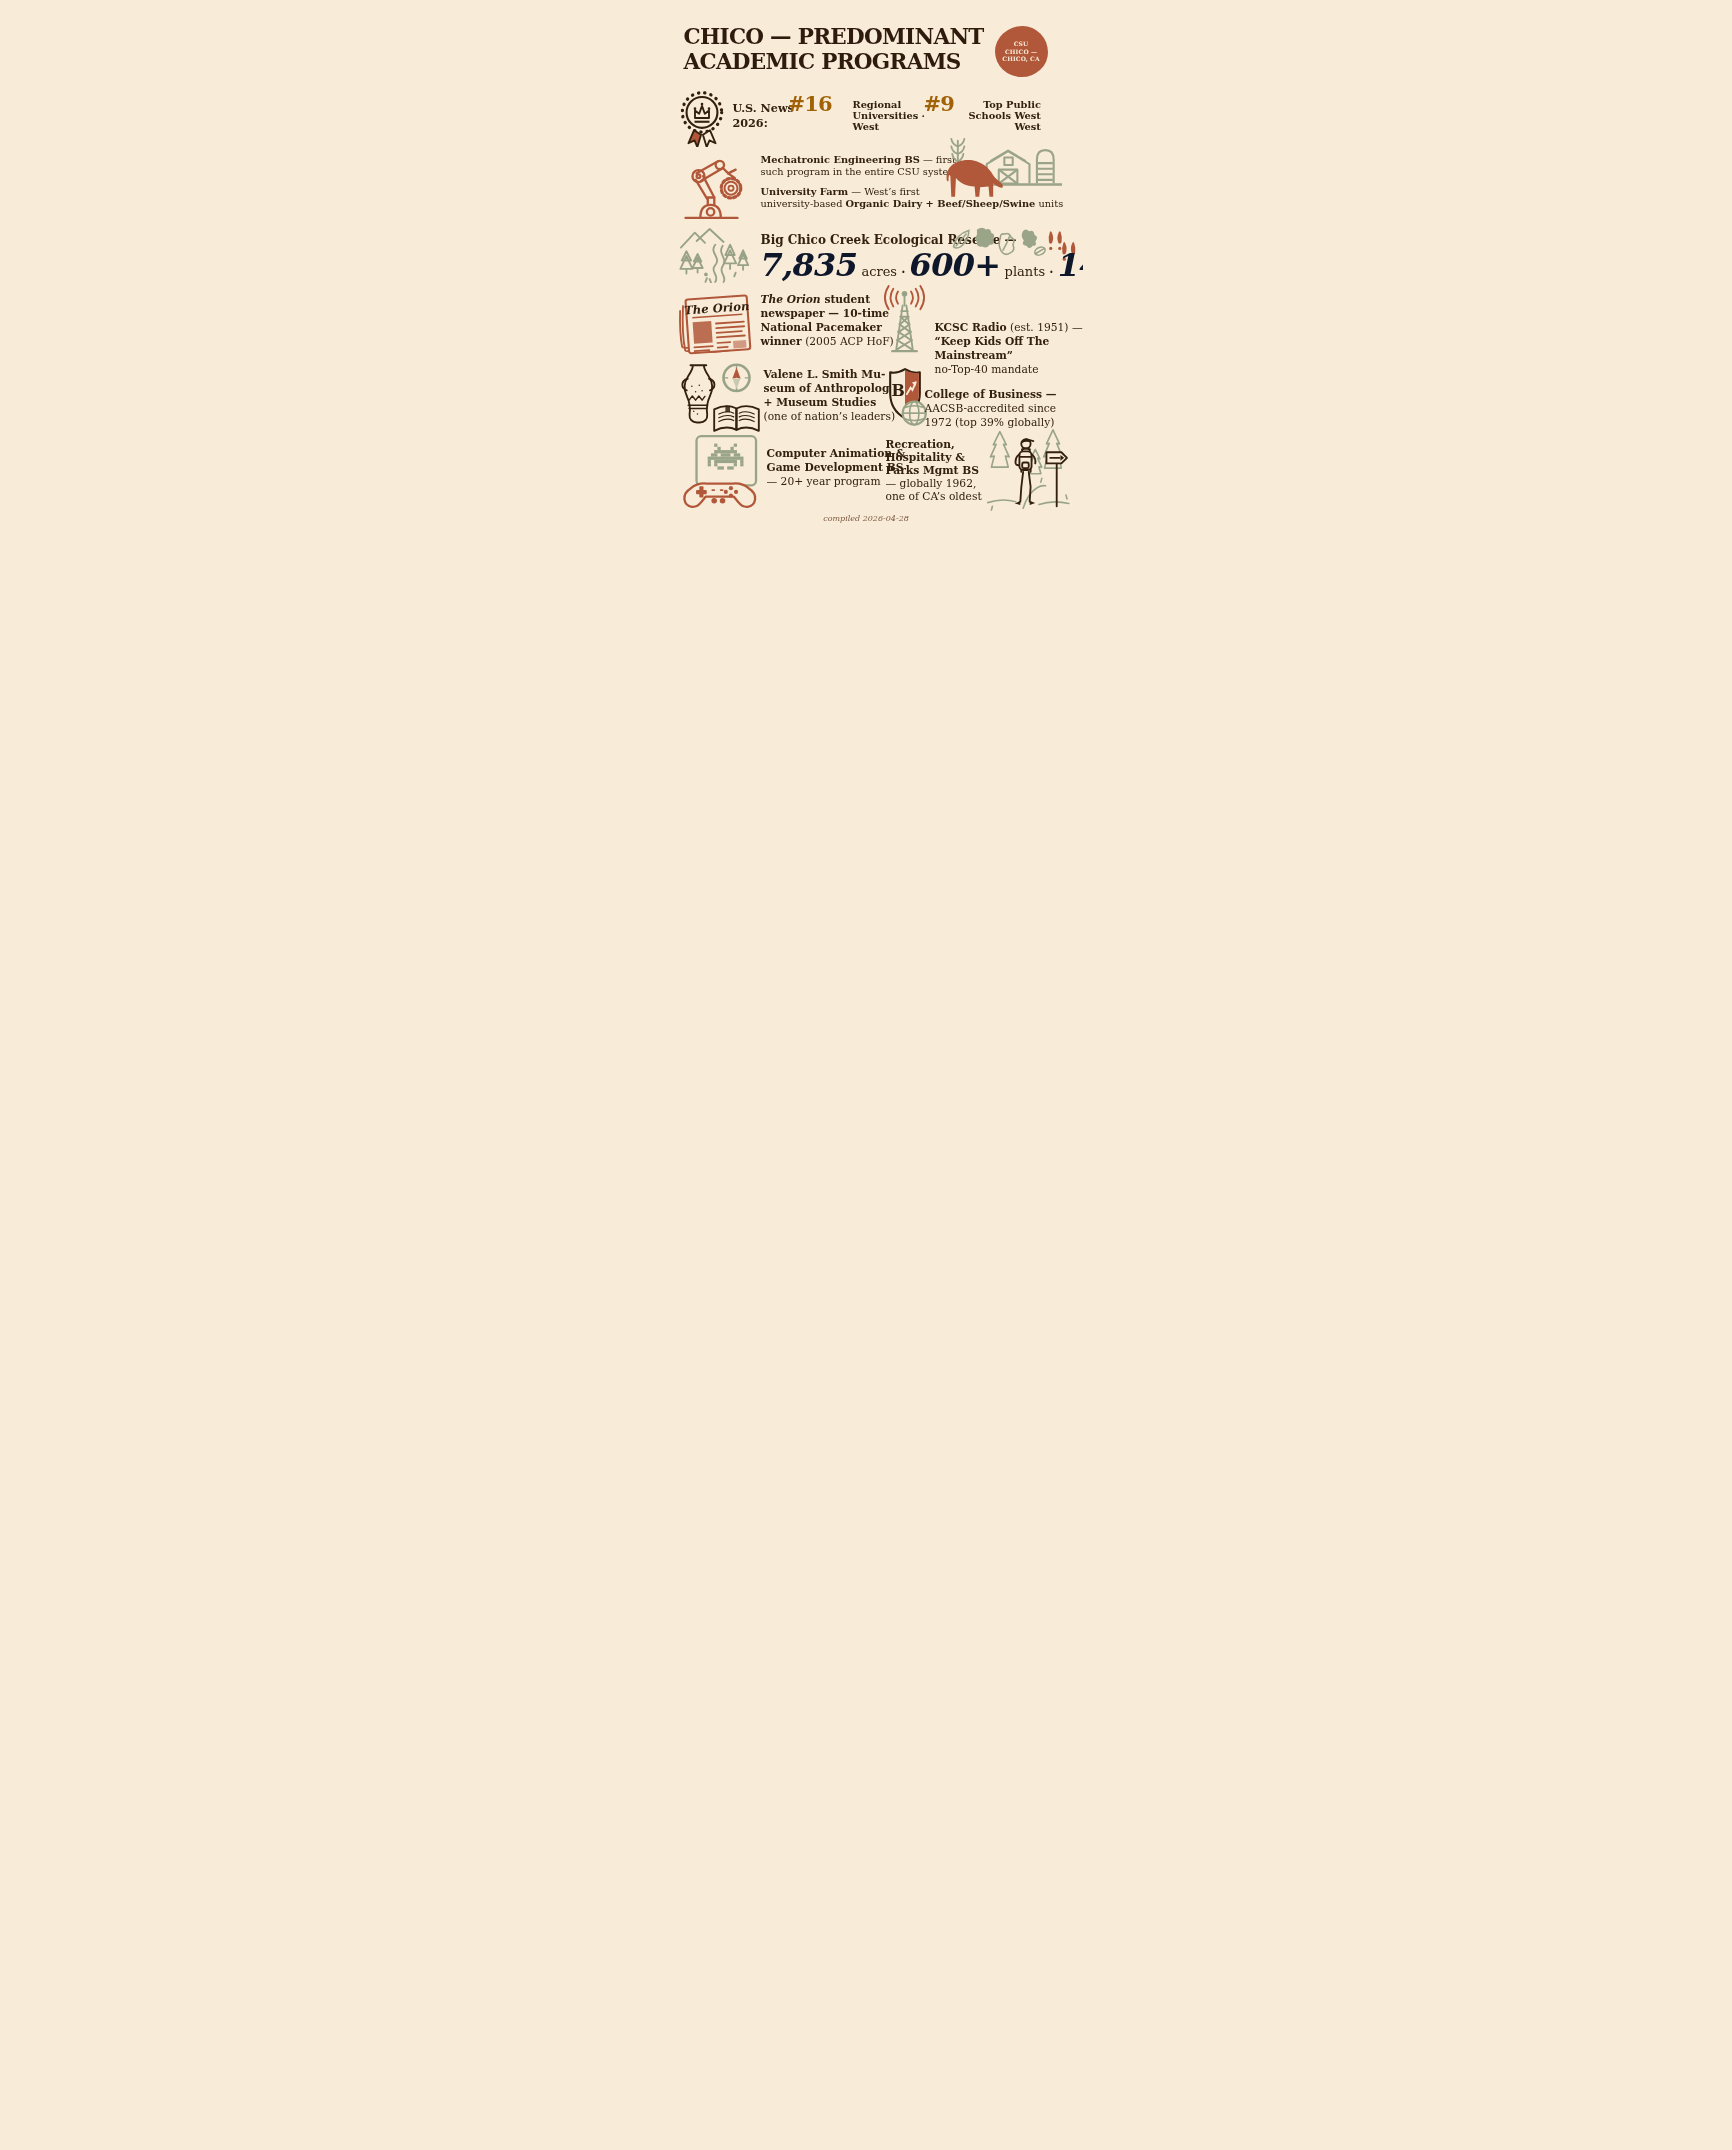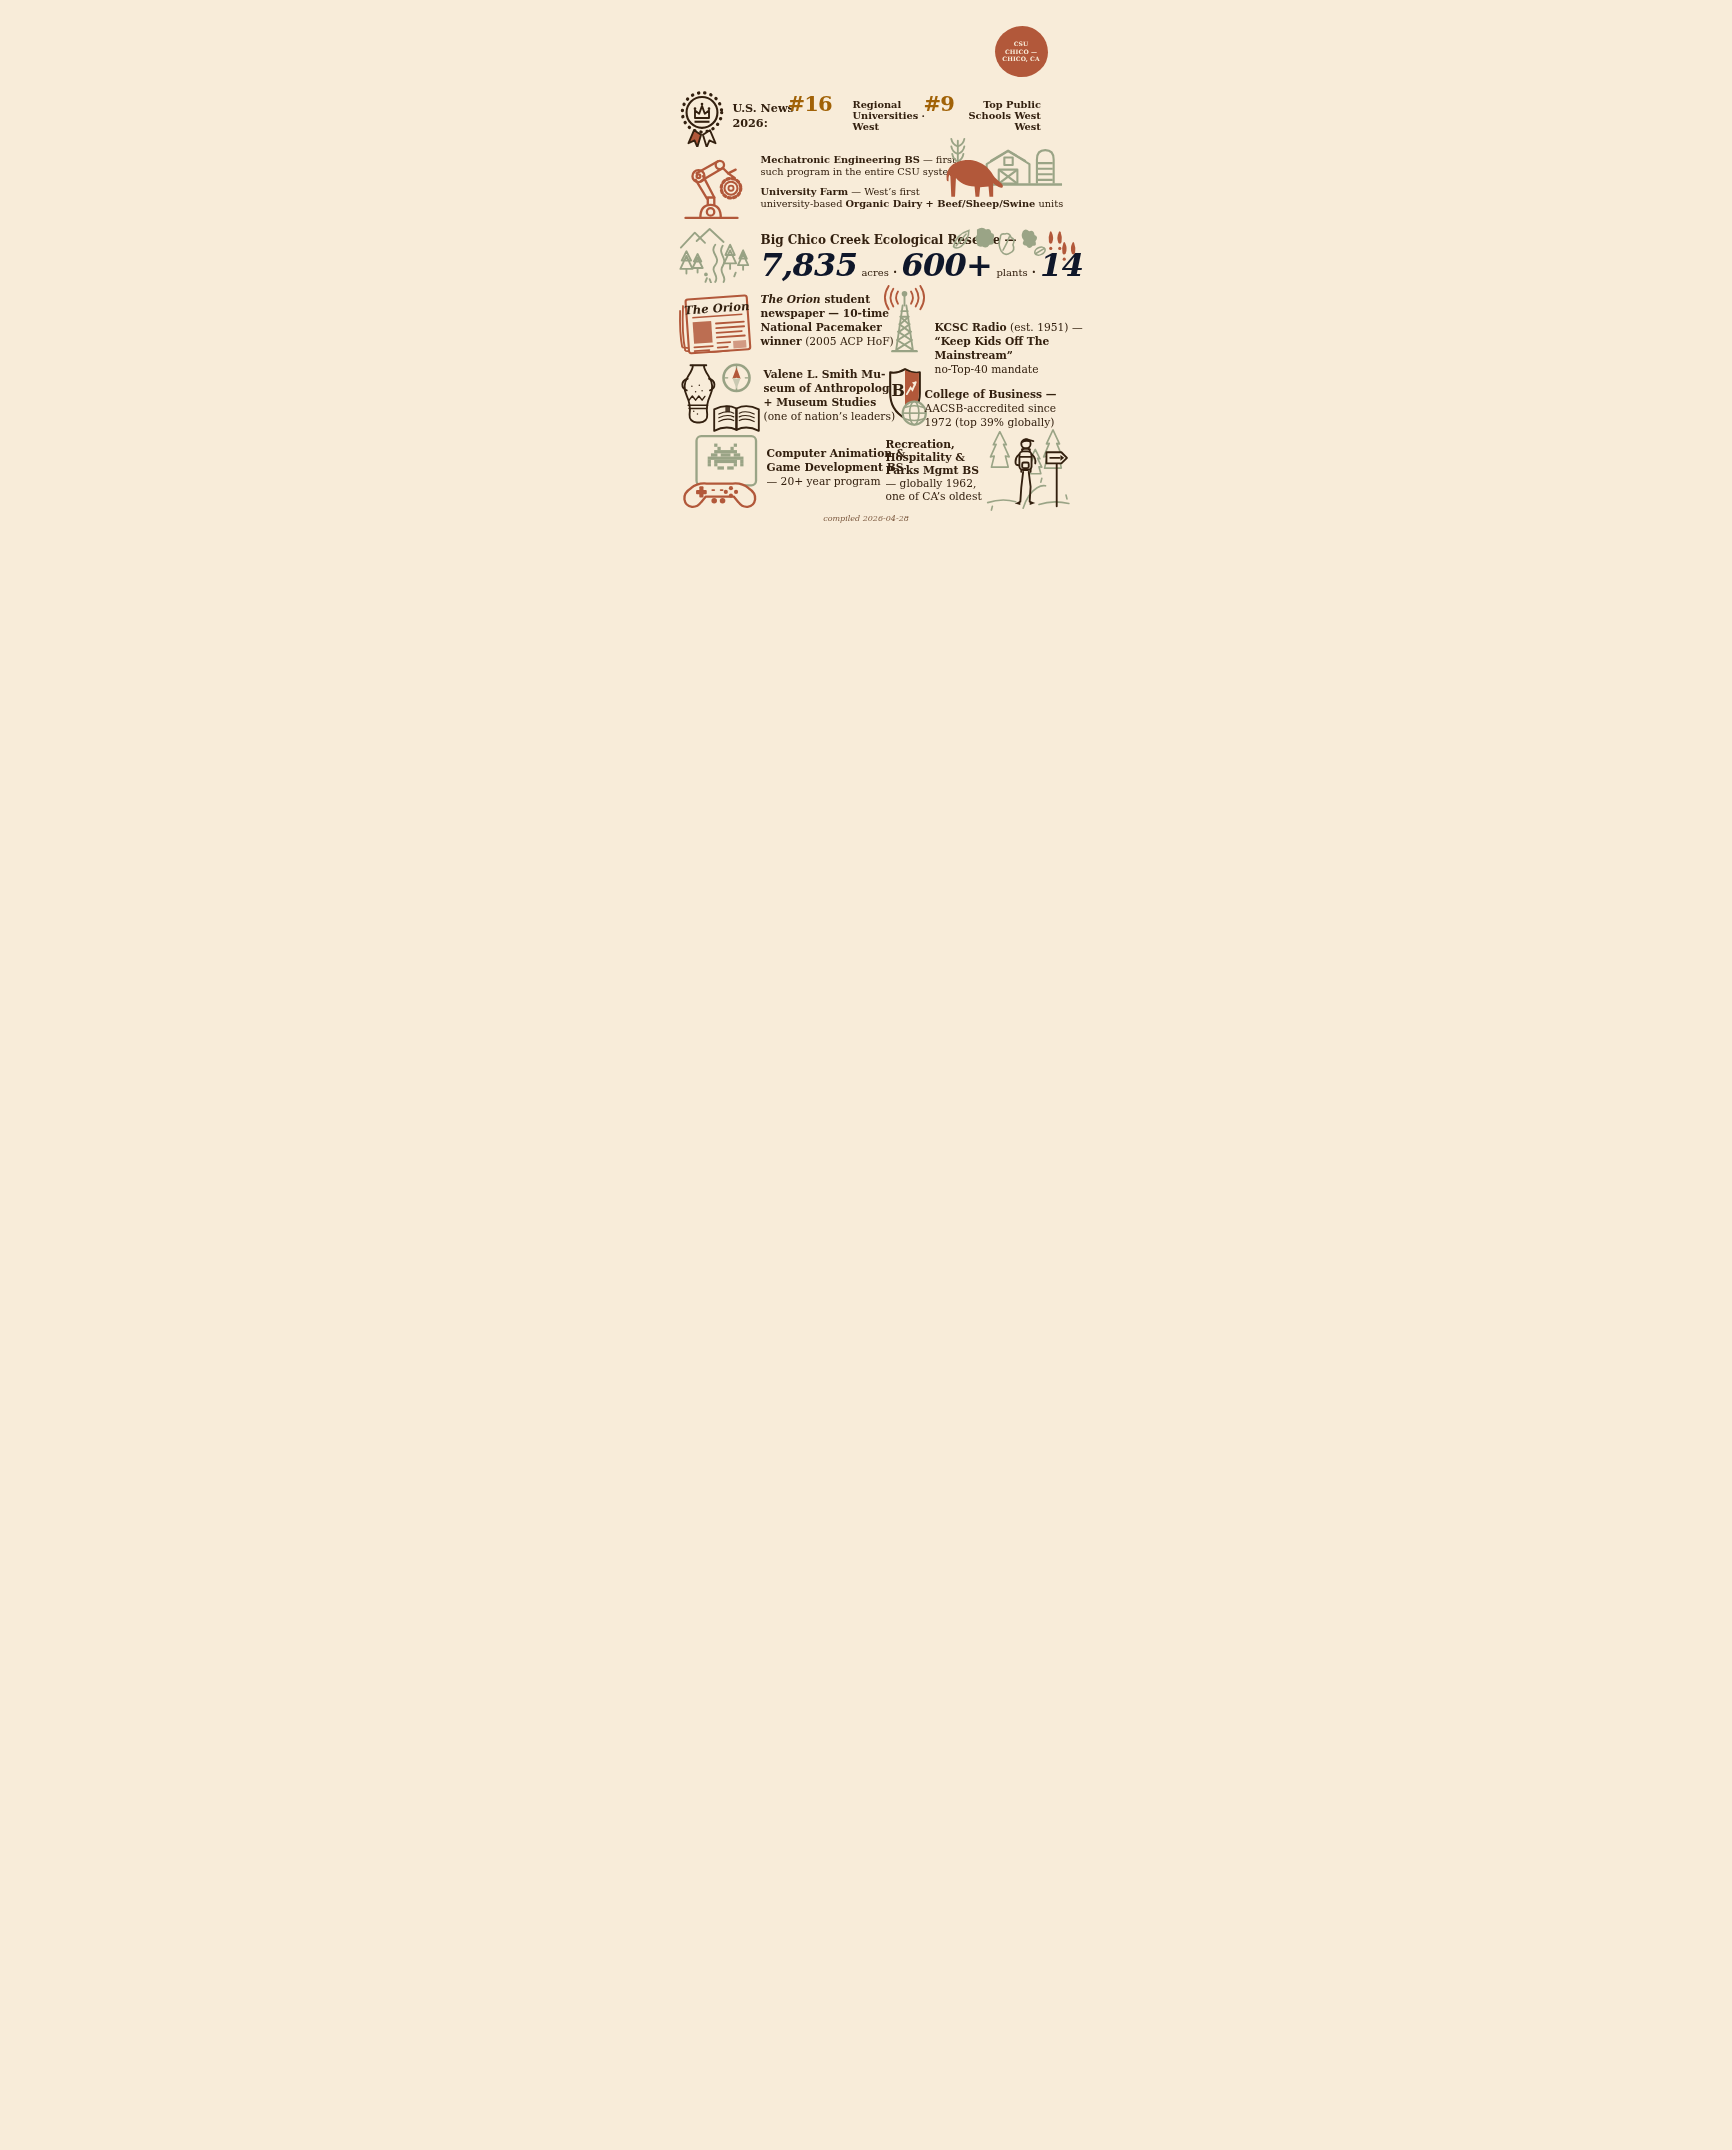--- a/index.html
+++ b/index.html
@@ -20,37 +20,41 @@
   .rank2-num{left:274px;top:93px;}
   .rank-label{font-size:9.8px;font-weight:700;line-height:1.14;}
   .rank1-label{left:203px;top:99px;}
   .rank2-label{left:319px;top:99px;text-align:right;}
   .bodyline{font-size:9.8px;line-height:12px;white-space:nowrap;}
   .mech-text{left:111px;top:154px;}
   .mech-text .gap{height:7.5px;}
   .reserve-heading{left:111px;top:233px;font-size:12px;font-weight:700;white-space:nowrap;}
   .reserve-stats{left:111px;top:249px;display:flex;align-items:baseline;gap:4.2px;white-space:nowrap;}
   .stat-num{font-size:32px;font-weight:700;color:#0f172a;letter-spacing:-0.7px;line-height:1;font-style:italic;}
-  .stat-label{font-size:10px;}
+  .stat-label{font-size:13px;}
   .stat-sep{font-size:12px;font-weight:700;}
   .tblock{font-size:10.7px;line-height:14px;white-space:nowrap;}
   .orion-text{left:111px;top:293px;}
   .kcsc-text{left:285px;top:293px;margin-top:28px;}
   .museum-text{left:114px;top:368px;}
   .biz-text{left:275px;top:373px;margin-top:15px;}
   .game-text{left:117px;top:447px;}
   .rec-text{left:236px;top:438px;line-height:13px;}
   .footer{left:0;top:514px;width:100%;text-align:center;font-size:8px;font-style:italic;color:#7a573d;}
   svg{display:block;}
 </style>
 </head>
 <body>
 
 <div id="poster">
 
+  <div class="abs title">
+    <div>CHICO — PREDOMINANT</div>
+    <div>ACADEMIC PROGRAMS</div>
+  </div>
 
   <div class="abs badge">
     <div>CSU</div>
     <div>CHICO —</div>
     <div>CHICO, CA</div>
   </div>
 
   <svg class="abs" style="left:30px;top:89px" width="44" height="58" viewBox="0 0 94 124">
     <circle cx="47" cy="50" r="42" fill="none" stroke="#33200f" stroke-width="7" stroke-dasharray="0.5 13" stroke-linecap="round"></circle>
     <circle cx="47" cy="50" r="33" fill="none" stroke="#33200f" stroke-width="4.5"></circle>

